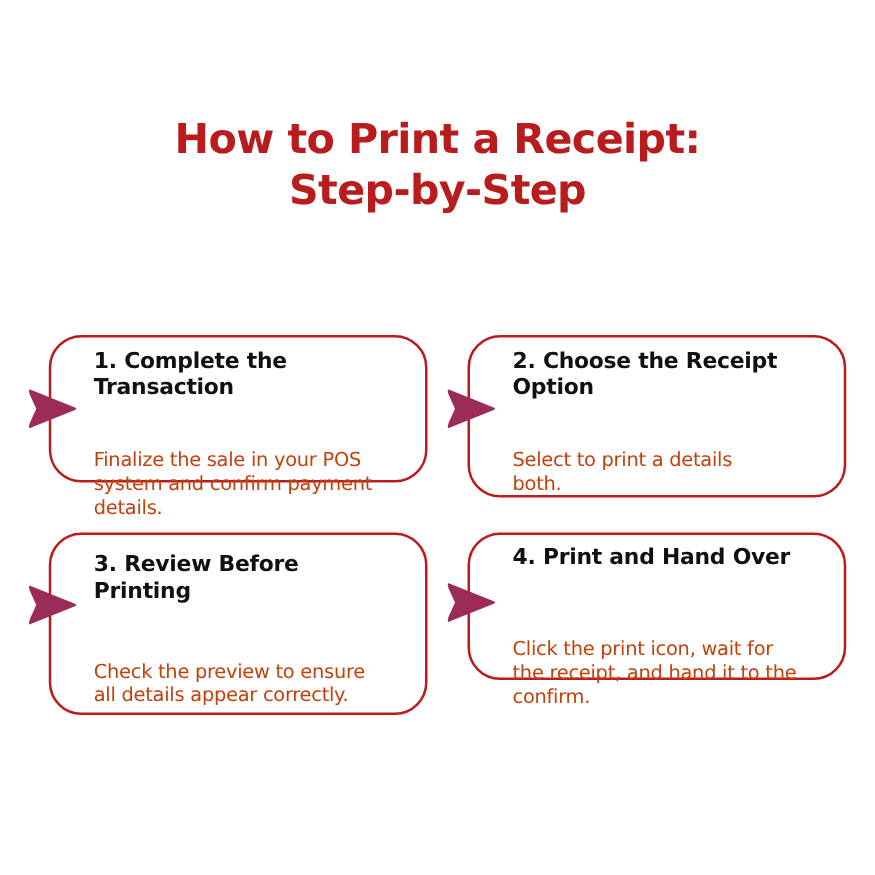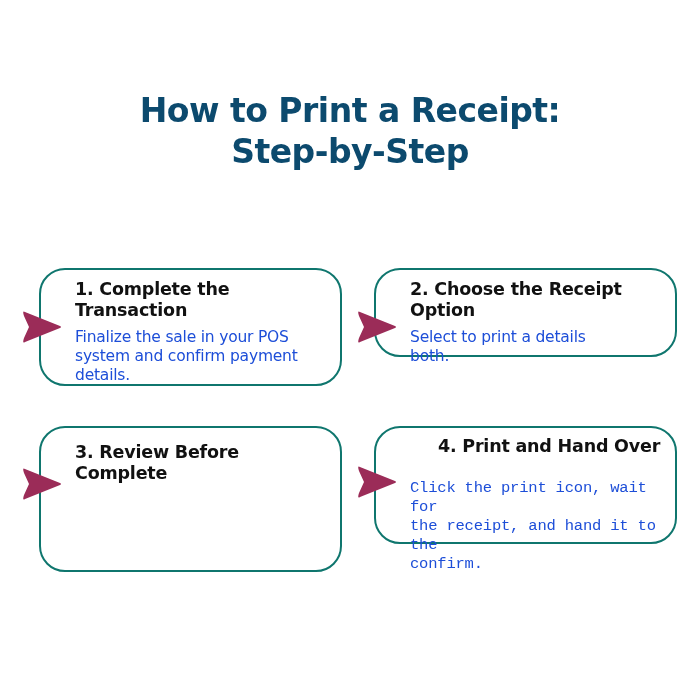--- a/index.html
+++ b/index.html
@@ -13,53 +13,54 @@
       position: relative;
       overflow: hidden;
       font-family: "DejaVu Sans", sans-serif;
     }
     .title {
       position: absolute;
       left: 0;
       top: 90px;
       width: 700px;
       text-align: center;
-      color: #0c4a6e;
+      color: #b91c1c;
       font-family: "DejaVu Sans", sans-serif;
       font-weight: bold;
       font-size: 33px;
       line-height: 41px;
       letter-spacing: -0.5px;
     }
     .title span { display: block; }
     .card {
       position: absolute;
       box-sizing: border-box;
-      border: 2px solid #0f766e;
+      border: 2px solid #b91c1c;
       border-radius: 26px;
       background: #ffffff;
     }
     .card-title {
       position: absolute;
       left: 34px;
       color: #111111;
       font-family: "DejaVu Sans", sans-serif;
       font-weight: bold;
       font-size: 17.5px;
       line-height: 21px;
       letter-spacing: -0.2px;
     }
     .card-desc {
       position: absolute;
       left: 34px;
-      color: #1d4ed8;
+      color: #c2410c;
       font-family: "DejaVu Sans", sans-serif;
       font-size: 15.5px;
       line-height: 19px;
       letter-spacing: -0.2px;
+      margin-top: 31px;
     }
     .arrow {
       position: absolute;
       width: 42px;
       height: 36px;
     }
   </style>
 </head>
 <body>
 
@@ -76,49 +77,53 @@
   <div class="card-desc" style="top:58px;">
     <div>Finalize the sale in your POS</div>
     <div>system and confirm payment</div>
     <div>details.</div>
   </div>
 </div>
 <svg class="arrow" style="left:21px; top:309px;" viewBox="0 0 42 36">
   <path d="M4 3 Q1 1 3 7 L8 18 L3 29 Q1 35 4 33 L39 19 Q41 18 39 17 Z" fill="#9b2c58"></path>
 </svg>
 
-<div class="card" style="left:374px; top:268px; width:303px; height:89px;">
+<div class="card" style="left:374px; top:268px; width:303px; height:130px;">
   <div class="card-title" style="top:9px;">
     <div>2. Choose the Receipt</div>
     <div>Option</div>
   </div>
   <div class="card-desc" style="top:58px;">
     <div>Select to print a details</div>
     <div>both.</div>
   </div>
 </div>
 <svg class="arrow" style="left:356px; top:309px;" viewBox="0 0 42 36">
   <path d="M4 3 Q1 1 3 7 L8 18 L3 29 Q1 35 4 33 L39 19 Q41 18 39 17 Z" fill="#9b2c58"></path>
 </svg>
 
 <div class="card" style="left:39px; top:426px; width:303px; height:146px;">
   <div class="card-title" style="top:14px;">
     <div>3. Review Before</div>
-    <div>Complete</div>
+    <div>Printing</div>
+  </div>
+  <div class="card-desc" style="top:69px;">
+    <div>Check the preview to ensure</div>
+    <div>all details appear correctly.</div>
   </div>
 </div>
 <svg class="arrow" style="left:21px; top:466px;" viewBox="0 0 42 36">
   <path d="M4 3 Q1 1 3 7 L8 18 L3 29 Q1 35 4 33 L39 19 Q41 18 39 17 Z" fill="#9b2c58"></path>
 </svg>
 
 <div class="card" style="left:374px; top:426px; width:303px; height:118px;">
-  <div class="card-title" style="top:8px;margin-left:28px;">
+  <div class="card-title" style="top:8px;">
     <div>4. Print and Hand Over</div>
   </div>
-  <div class="card-desc" style="top:51px;font-family:Liberation Mono, monospace;">
+  <div class="card-desc" style="top:51px;">
     <div>Click the print icon, wait for</div>
     <div>the receipt, and hand it to the</div>
     <div>confirm.</div>
   </div>
 </div>
 <svg class="arrow" style="left:356px; top:464px;" viewBox="0 0 42 36">
   <path d="M4 3 Q1 1 3 7 L8 18 L3 29 Q1 35 4 33 L39 19 Q41 18 39 17 Z" fill="#9b2c58"></path>
 </svg>
 
 </body></html>

